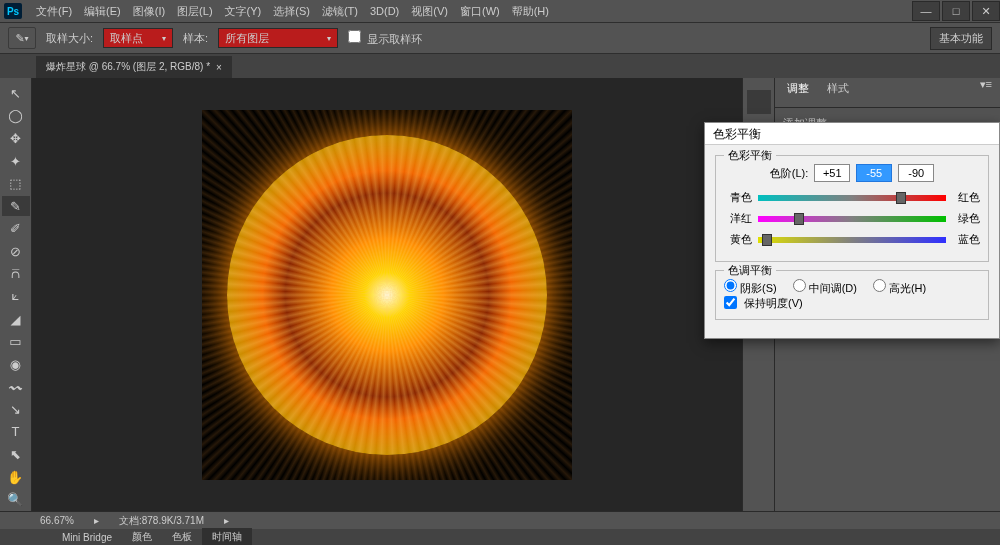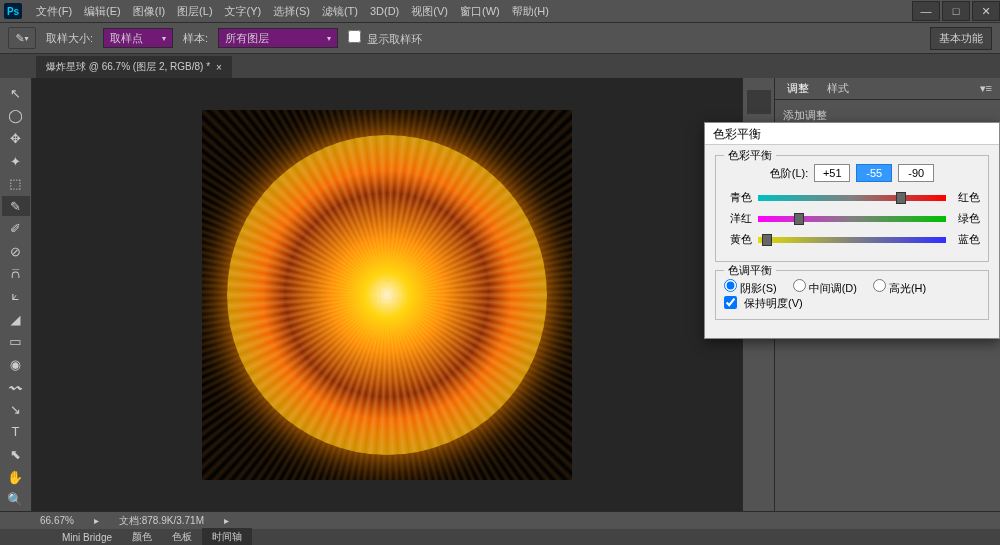--- a/index.html
+++ b/index.html
@@ -8,21 +8,21 @@
     
     .menubar { height: 22px; background: #535353; display: flex; align-items: center; padding-left: 4px; }
     .ps-logo { width: 18px; height: 16px; background: #001e36; color: #00c8ff; font-weight: bold; font-size: 10px; display: flex; align-items: center; justify-content: center; border-radius: 2px; margin-right: 8px; }
     .menu-item { padding: 3px 6px; cursor: pointer; }
     .window-controls { margin-left: auto; display: flex; }
     .win-btn { width: 28px; height: 20px; background: #3e3e3e; border: 1px solid #2a2a2a; display: flex; align-items: center; justify-content: center; margin-left: 2px; cursor: pointer; font-size: 11px; }
     
     
     .options-bar { height: 32px; background: #535353; border-top: 1px solid #2e2e2e; border-bottom: 1px solid #2e2e2e; display: flex; align-items: center; padding: 0 8px; gap: 10px; }
     .tool-icon-box { width: 28px; height: 22px; border: 1px solid #3a3a3a; display: flex; align-items: center; justify-content: center; border-radius: 2px; }
-    .select-box { background: #701a75; border: 1px solid #2a2a2a; padding: 2px 6px; height: 20px; display: flex; align-items: center; gap: 4px; min-width: 70px; }
+    .select-box { background: #b91c1c; border: 1px solid #2a2a2a; padding: 2px 6px; height: 20px; display: flex; align-items: center; gap: 4px; min-width: 70px; }
     .func-btn { margin-left: auto; background: #444; border: 1px solid #2a2a2a; padding: 3px 8px; cursor: pointer; }
     
     
     .doc-tabs { height: 24px; background: #434343; display: flex; align-items: end; padding-left: 36px; }
     .doc-tab { background: #303030; padding: 4px 10px; font-size: 10px; display: flex; align-items: center; gap: 6px; }
     .close-x { cursor: pointer; font-size: 10px; }
     
     
     .main-area { display: flex; height: calc(100% - 22px - 32px - 24px - 18px - 16px); }
     
@@ -35,21 +35,21 @@
     .canvas-area { flex: 1; background: #262626; display: flex; align-items: center; justify-content: center; position: relative; }
     .canvas-img { width: 370px; height: 370px; background: #000; display: flex; align-items: center; justify-content: center; position: relative; overflow: hidden; }
     .planet { width: 320px; height: 320px; border-radius: 50%; background: radial-gradient(circle at 50% 50%, #fff8e0 0%, #ffd700 10%, #ff8c00 25%, #8b2500 45%, #ff6b00 55%, #ffb300 70%, #ff4500 85%, #3a1a00 100%); box-shadow: 0 0 40px #ff8800, inset 0 0 60px rgba(0,0,0,0.4); position: relative; }
     .planet::before { content: ""; position: absolute; inset: 0; border-radius: 50%; background: repeating-conic-gradient(from 0deg, transparent 0deg, rgba(255,200,100,0.3) 2deg, transparent 4deg); }
     .rays { position: absolute; inset: -20px; background: repeating-conic-gradient(from 0deg, transparent 0deg, rgba(255,160,60,0.15) 1deg, transparent 2deg); }
     
     
     .right-panels { width: 226px; background: #535353; border-left: 1px solid #2a2a2a; display: flex; flex-direction: column; }
     .panel-collapsed { width: 32px; background: #535353; border-left: 1px solid #2a2a2a; padding-top: 8px; }
     .collapsed-icon { width: 24px; height: 24px; margin: 4px auto; background: #3a3a3a; cursor: pointer; }
-    .panel-header { height: 22px; display: flex; align-items: center; padding: 0 8px; gap: 10px; border-bottom: 1px solid #2a2a2a; }
+    .panel-header { height: 30px; display: flex; padding: 0 8px; gap: 10px; border-bottom: 1px solid #2a2a2a; }
     .panel-tab { cursor: pointer; padding: 3px 4px; }
     .panel-tab.active { color: #fff; }
     .panel-body { padding: 8px; font-size: 11px; }
     .layer-row { display: flex; align-items: center; gap: 8px; padding: 4px 8px; border-bottom: 1px solid #3a3a3a; }
     .layer-thumb { width: 28px; height: 24px; background: #000; border: 1px solid #666; }
     .eye { width: 14px; text-align: center; cursor: pointer; }
     .lock { margin-left: auto; font-size: 10px; }
     
     
     .status-bar { height: 18px; background: #535353; border-top: 1px solid #2a2a2a; display: flex; align-items: center; padding: 0 40px; font-size: 10px; gap: 20px; }

